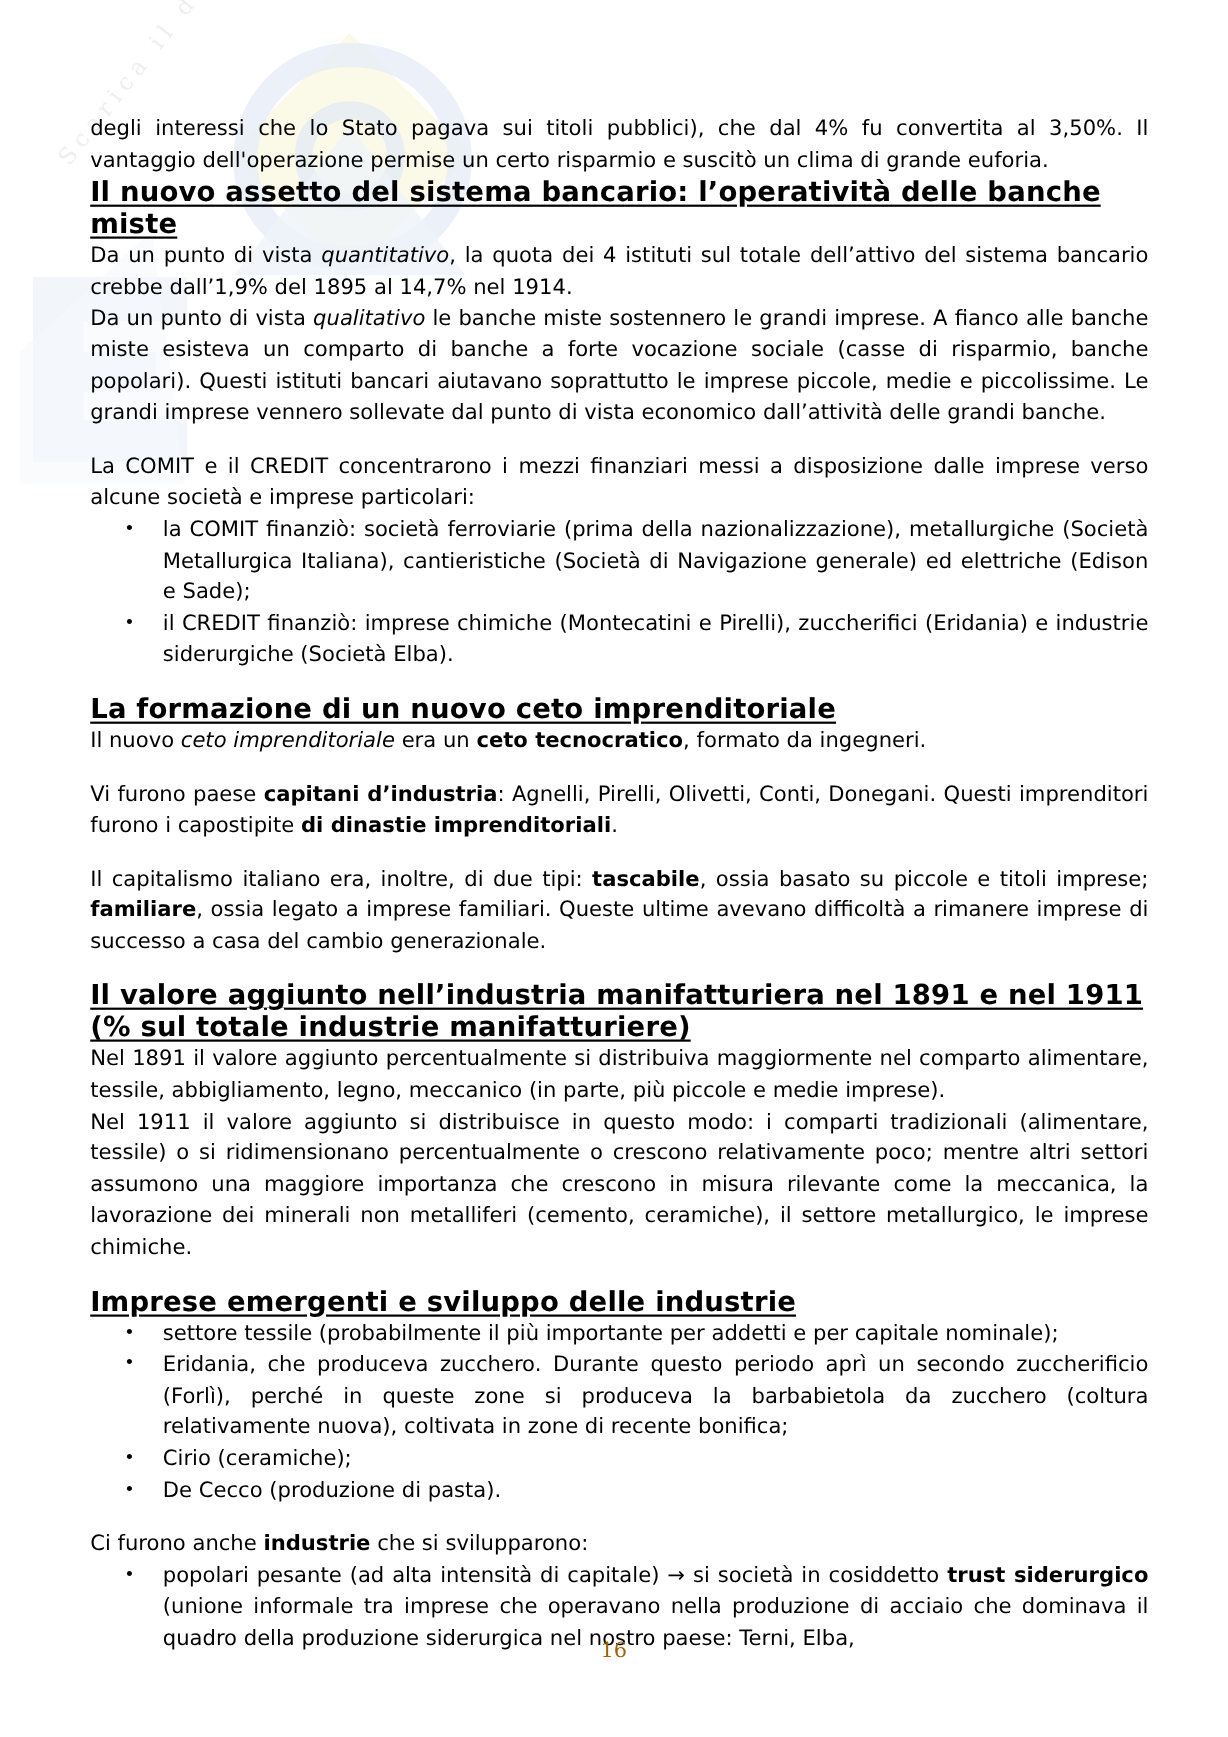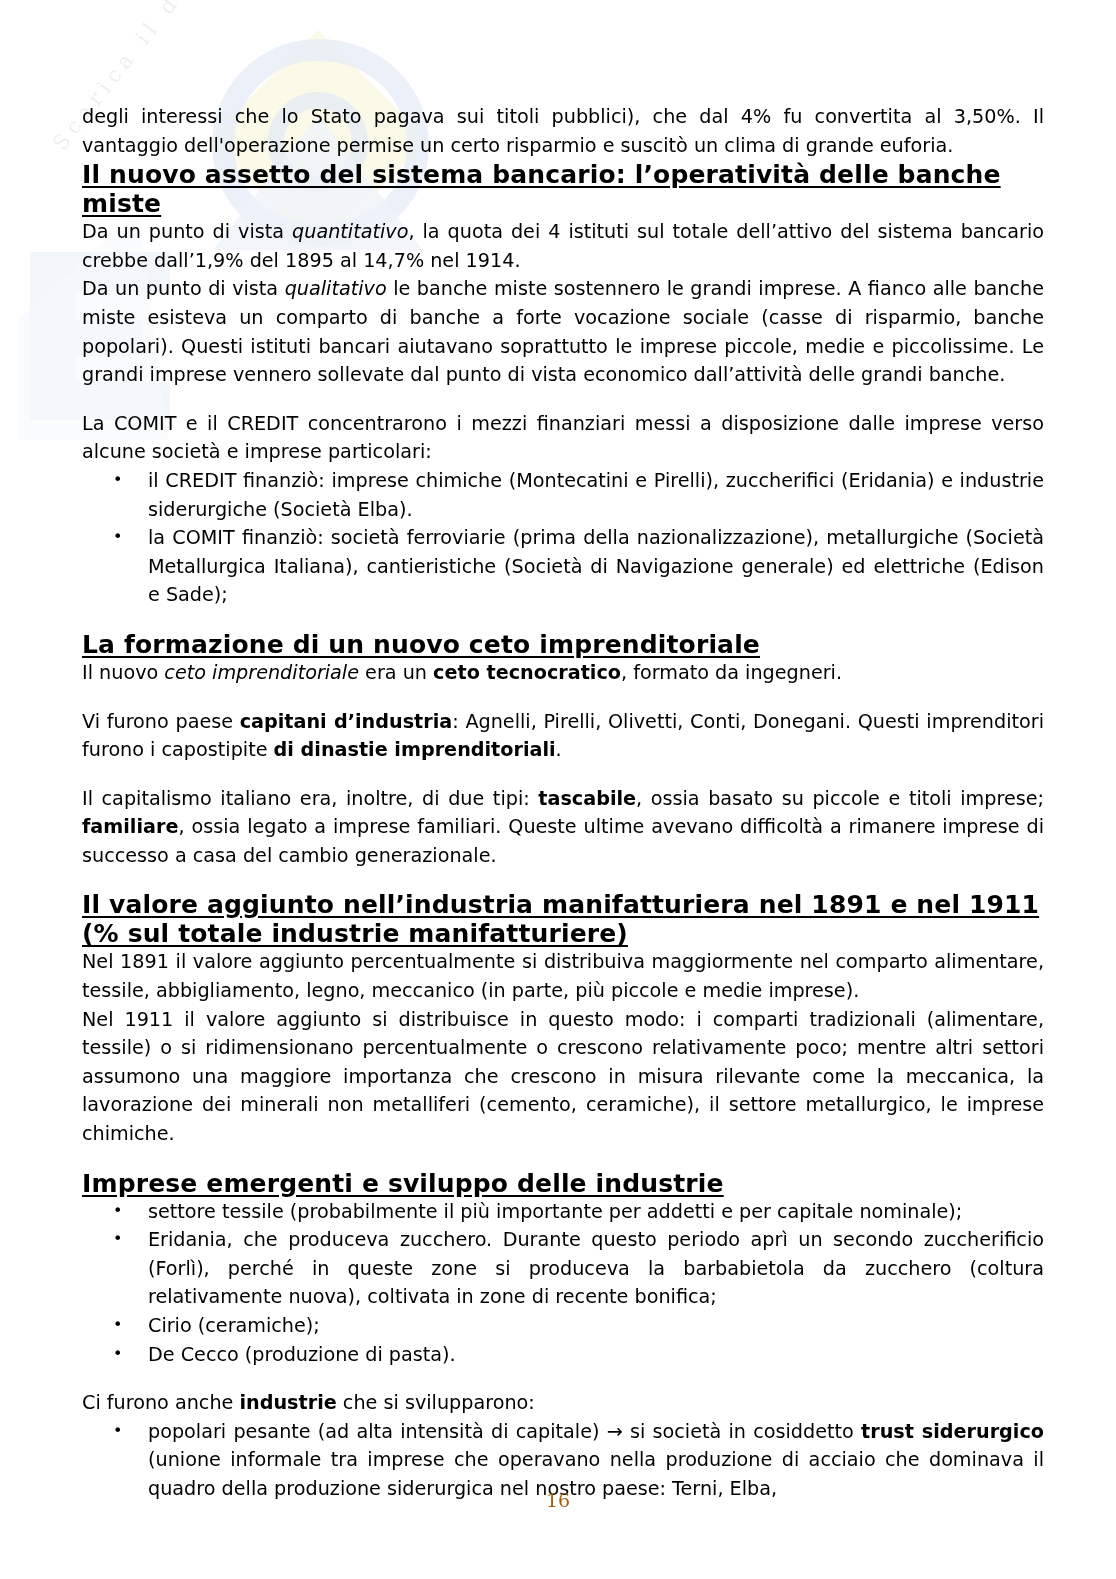--- a/index.html
+++ b/index.html
@@ -152,22 +152,22 @@
 
     <p class="para"><span>Da un punto di vista </span><i>quantitativo</i><span>, la quota dei 4 istituti sul totale dell’attivo del sistema bancario crebbe dall’1,9% del 1895 al 14,7% nel 1914.</span></p>
 
     <p class="para"><span>Da un punto di vista </span><i>qualitativo</i><span> le banche miste sostennero le grandi imprese. A fianco alle banche miste esisteva un comparto di banche a forte vocazione sociale (casse di risparmio, banche popolari). Questi istituti bancari aiutavano soprattutto le imprese piccole, medie e piccolissime. Le grandi imprese vennero sollevate dal punto di vista economico dall’attività delle grandi banche.</span></p>
 
     <div class="gap"></div>
 
     <p class="para">La COMIT e il CREDIT concentrarono i mezzi finanziari messi a disposizione dalle imprese verso alcune società e imprese particolari:</p>
 
     <ul class="bullets">
+      <li>la COMIT finanziò: società ferroviarie (prima della nazionalizzazione), metallurgiche (Società Metallurgica Italiana), cantieristiche (Società di Navigazione generale) ed elettriche (Edison e Sade);</li>
       <li>il CREDIT finanziò: imprese chimiche (Montecatini e Pirelli), zuccherifici (Eridania) e industrie siderurgiche (Società Elba).</li>
-      <li>la COMIT finanziò: società ferroviarie (prima della nazionalizzazione), metallurgiche (Società Metallurgica Italiana), cantieristiche (Società di Navigazione generale) ed elettriche (Edison e Sade);</li>
     </ul>
 
     <div class="gap"></div>
 
     <h2 class="heading">La formazione di un nuovo ceto imprenditoriale</h2>
 
     <p class="para"><span>Il nuovo </span><i>ceto imprenditoriale</i><span> era un </span><b>ceto tecnocratico</b><span>, formato da ingegneri.</span></p>
 
     <div class="gap"></div>
 

